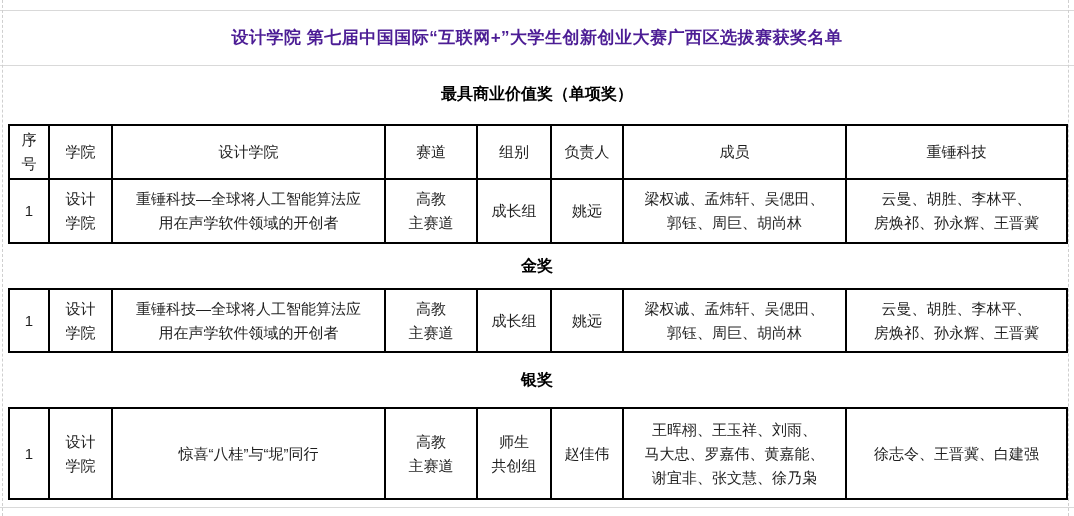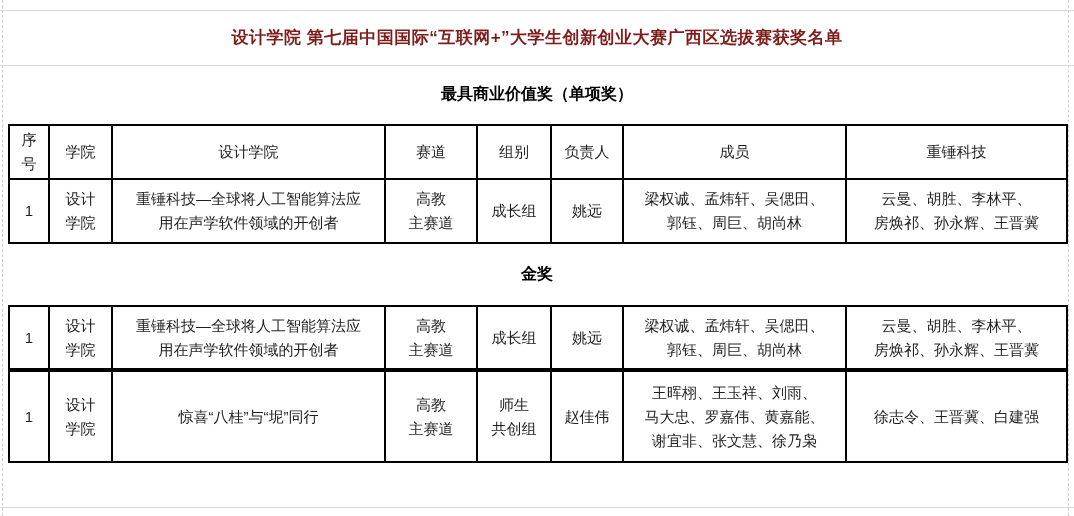--- a/index.html
+++ b/index.html
@@ -37,33 +37,33 @@
     left: 0;
     width: 1074px;
   }
   .title-row {
     height: 55px;
     display: flex;
     align-items: center;
     justify-content: center;
     font-size: 17px;
     font-weight: 700;
-    color: #7f1d1d;
+    color: #4c1d95;
     letter-spacing: 0.5px;
   }
   .section-row {
     display: flex;
     align-items: center;
     justify-content: center;
     font-size: 16px;
     font-weight: 700;
     color: #000000;
   }
   .section-special { height: 59px; }
-  .section-gold    { height: 61px; }
+  .section-gold    { height: 44px; }
   .section-silver  { height: 54px; }
   table.awards {
     border-collapse: collapse;
     table-layout: fixed;
     width: 1058px;
     margin-left: 8px;
   }
   table.awards th,
   table.awards td {
     border: 2px solid #000000;
@@ -173,20 +173,21 @@
         <td>成长组</td>
         <td>姚远</td>
         <td>梁权诚、孟炜轩、吴偲田、
 郭钰、周巨、胡尚林</td>
         <td>云曼、胡胜、李林平、
 房焕祁、孙永辉、王晋冀</td>
       </tr>
     </tbody>
       </table>
 
+    <div class="section-row section-silver">银奖</div>
 
     <table class="awards">
       <colgroup>
         <col class="c-no">
           <col class="c-college">
           <col class="c-project">
           <col class="c-track">
         <col class="c-group">
           <col class="c-leader">
           <col class="c-members">

